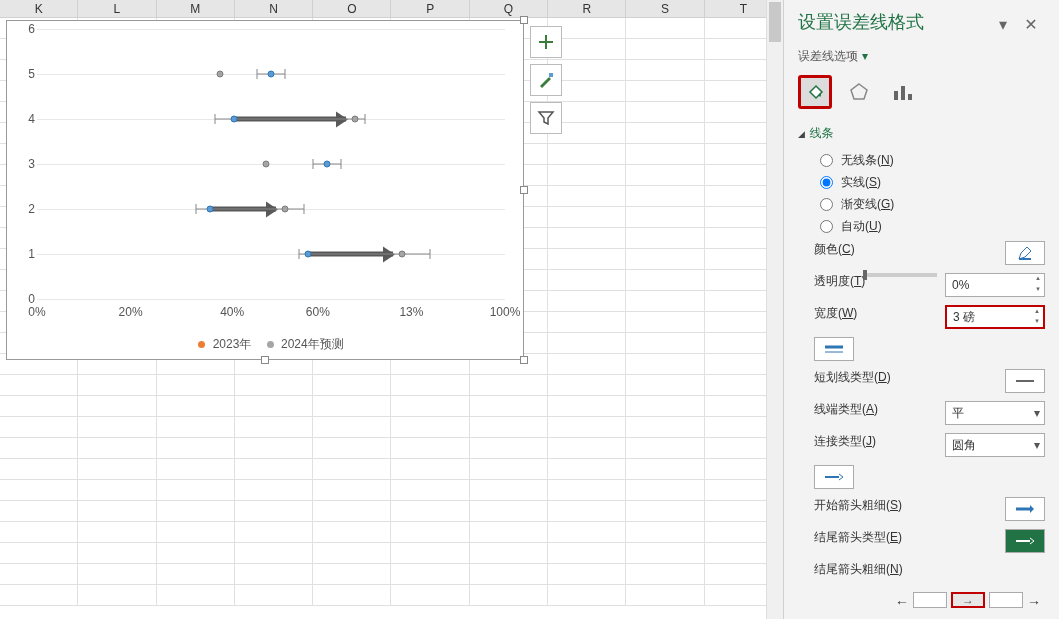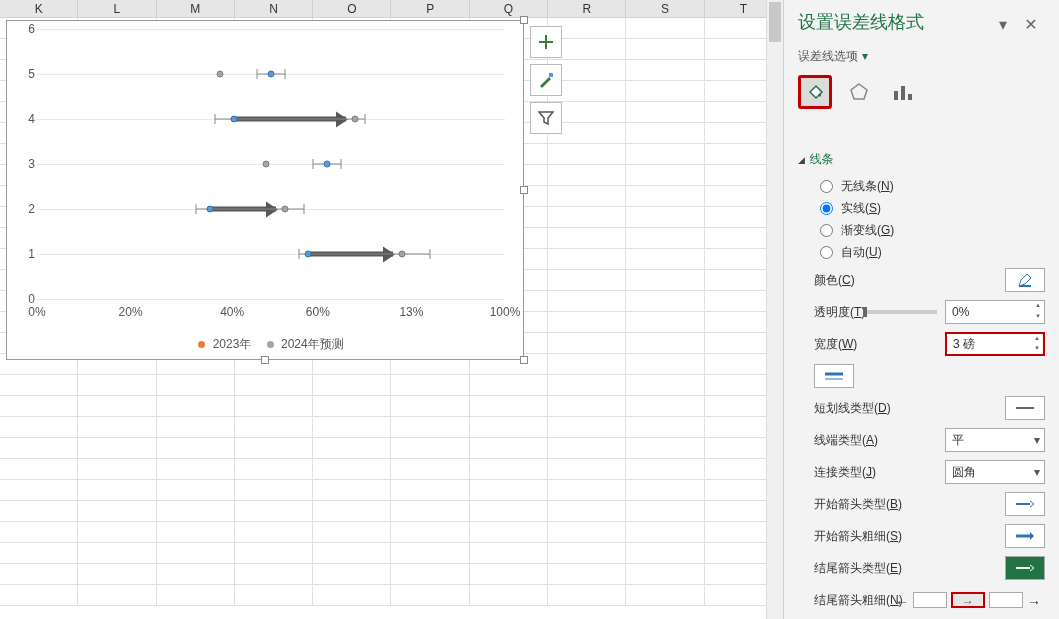--- a/index.html
+++ b/index.html
@@ -40,38 +40,38 @@
 .hdr-btn{width:28px;height:28px;display:flex;align-items:center;justify-content:center;color:#666;font-size:16px;cursor:pointer;}
 .opts-row{color:#555;margin:6px 0 10px;}
 .opts-row .chev{color:#217346;margin-left:4px;}
 .tabs{display:flex;gap:10px;margin-bottom:12px;}
 .tab{width:34px;height:34px;display:flex;align-items:center;justify-content:center;border:1px solid transparent;}
 .tab.active{border:3px solid #c00000;border-radius:3px;background:#dcdcdc;}
 .section-h{color:#217346;font-size:12px;margin:4px 0 10px;}
 .section-h::before{content:"◢ ";font-size:9px;color:#444;margin-right:2px;}
 .radio-row{display:flex;align-items:center;margin:5px 0 5px 22px;color:#333;}
 .radio-row input{margin-right:8px;}
-.prop-row{display:flex;align-items:center;margin:6px 0 6px 16px;color:#333;min-height:26px;}
+.prop-row{display:flex;margin:6px 0 6px 16px;color:#333;min-height:26px;}
 .prop-row .lbl{flex:1;}
 .prop-row .ctrl{width:100px;height:24px;border:1px solid #ababab;background:#fff;display:flex;align-items:center;padding:0 6px;position:relative;}
 .ctrl .spin{position:absolute;right:0;top:0;width:12px;height:100%;display:flex;flex-direction:column;}
 .ctrl .spin div{flex:1;font-size:7px;line-height:1;text-align:center;color:#666;}
 .ctrl.dd::after{content:"▾";position:absolute;right:4px;color:#555;}
 .ctrl.hl{border:2px solid #c00000;}
 .ctrl.icon-dd{width:40px;justify-content:center;}
 .ctrl.icon-dd.green{background:#217346;color:#fff;}
 .prop-row .track{width:70px;height:4px;background:#ccc;margin-right:8px;position:relative;}
 .prop-row .track::before{content:"";position:absolute;left:-4px;top:-3px;width:4px;height:10px;background:#666;}
 .footer{position:absolute;left:0;bottom:0;width:100%;height:18px;display:flex;align-items:center;justify-content:flex-end;gap:4px;padding-right:4px;}
 .footer .seg{width:34px;height:16px;border:1px solid #aaa;background:#fff;display:flex;align-items:center;justify-content:center;}
 .footer .arw{font-size:14px;color:#333;}
 .footer .mid-arrow{position:relative;border:2px solid #c00000;background:#e8e8e8;}
 .footer .mid-arrow::before{content:"→";color:#595959;font-size:12px;}
 .underline{text-decoration:underline;}
-.panel-body{flex:1;overflow:hidden;position:relative;margin-top:26px;}
+.panel-body{flex:1;overflow:hidden;position:relative;}
 </style>
 </head>
 <body>
 
 <div class="workspace">
   <div class="col-headers">
     <div class="col-h">K</div>
     <div class="col-h">L</div>
     <div class="col-h">M</div>
     <div class="col-h">N</div>
@@ -609,21 +609,20 @@
           <span>平</span>
         </div>
     </div>
     <div class="prop-row">
       <span class="lbl">连接类型(<span class="underline">J</span>)</span>
       <div class="ctrl dd">
           <span>圆角</span>
         </div>
     </div>
     <div class="prop-row">
-      <span class="lbl">开始箭头类型(<span class="underline">B</span>)</span>
       <div class="ctrl icon-dd">
           <svg width="18" height="10">
             <line x1="0" y1="5" x2="14" y2="5" stroke="#2e75b6" stroke-width="2"></line>
             <path d="M14 2l4 3-4 3" fill="none" stroke="#2e75b6"></path>
           </svg>
         </div>
     </div>
     <div class="prop-row">
       <span class="lbl">开始箭头粗细(<span class="underline">S</span>)</span>
       <div class="ctrl icon-dd">

